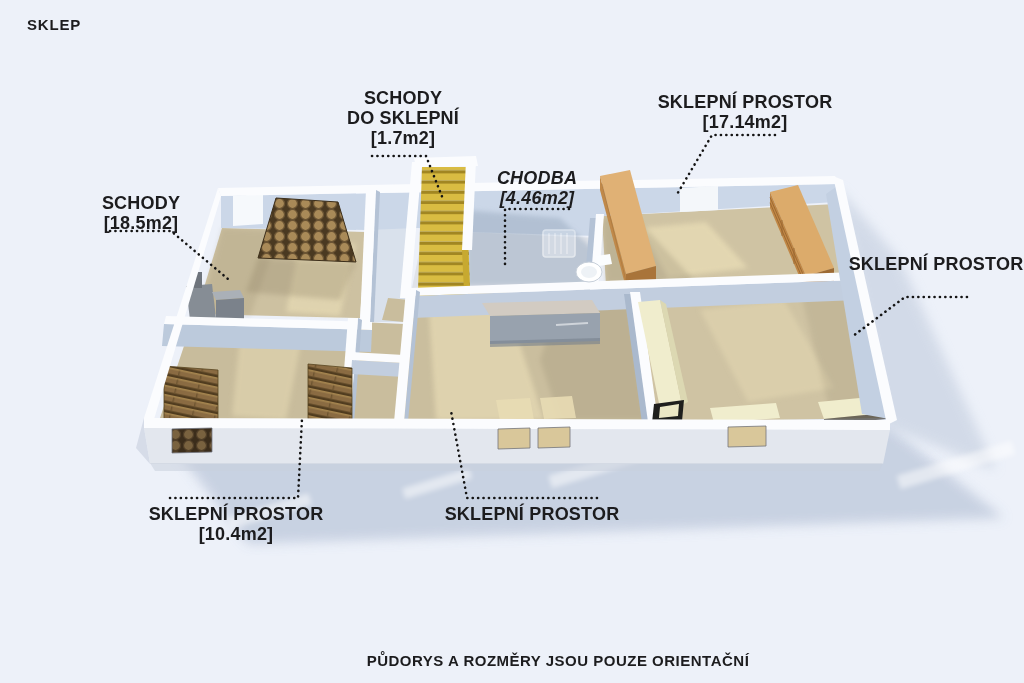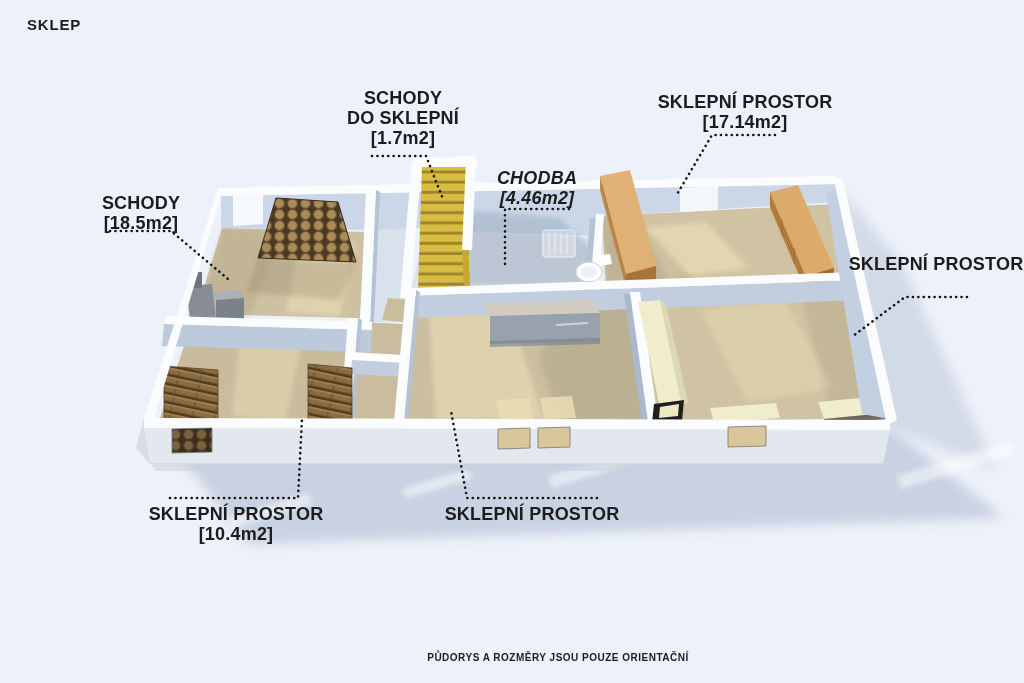--- a/index.html
+++ b/index.html
@@ -3,21 +3,21 @@
 <meta charset="utf-8">
 <style>
   html,body{margin:0;padding:0;}
   .stage{position:relative;width:1024px;height:683px;background:#edf1f9;overflow:hidden;
          font-family:"Liberation Sans",sans-serif;color:#1c1c1e;}
   .stage svg{position:absolute;left:0;top:0;}
   .page-title{position:absolute;left:27px;top:16px;font-size:15px;font-weight:700;letter-spacing:.8px;}
   .room-label{position:absolute;transform:translateX(-50%);text-align:center;font-weight:700;
               font-size:18px;line-height:20px;letter-spacing:.2px;white-space:nowrap;}
   .disclaimer{position:absolute;left:535px;top:652px;transform:translateX(-50%);font-weight:700;
-              font-size:10px;letter-spacing:.5px;white-space:nowrap;padding-left:46px;}
+              font-size:15px;letter-spacing:.5px;white-space:nowrap;padding-left:46px;}
 </style>
 </head>
 <body>
 
 <div class="stage">
 
 <svg width="1024" height="683" viewBox="0 0 1024 683">
   <defs>
     <filter id="b5" x="-30%" y="-30%" width="160%" height="160%">
           <feGaussianBlur stdDeviation="6"></feGaussianBlur>

